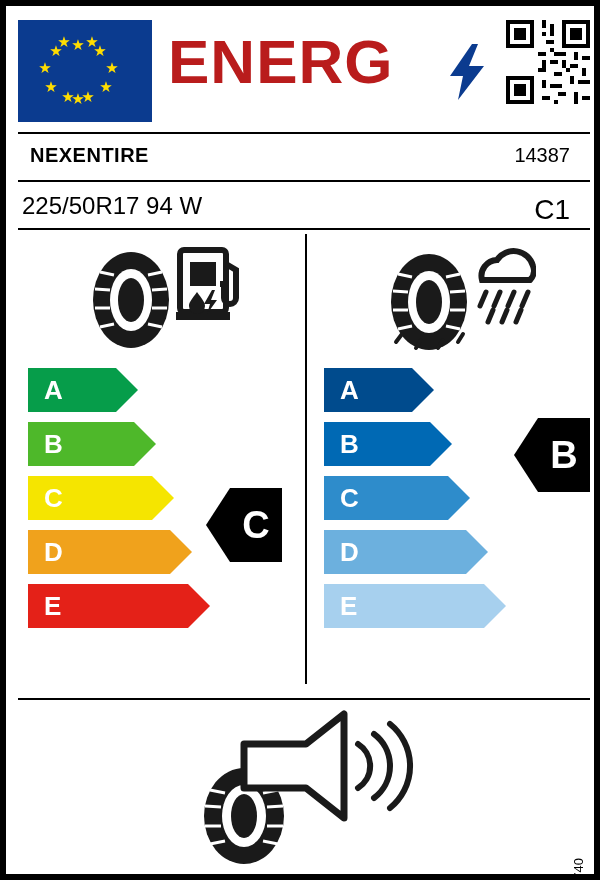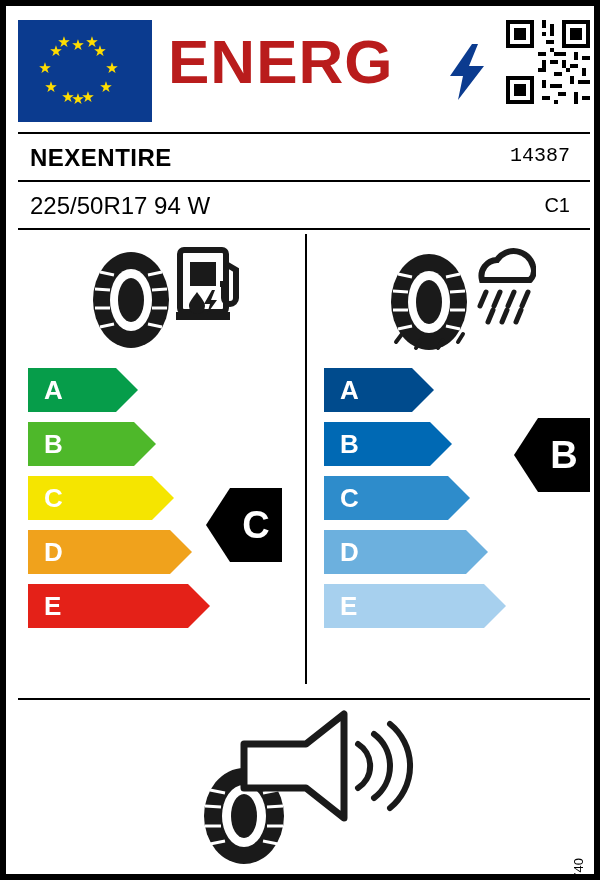--- a/index.html
+++ b/index.html
@@ -31,33 +31,33 @@
   }
   .qr{
     position:absolute;right:0;top:0;width:84px;height:84px;
   }
 
   .hr{position:absolute;background:#000;}
 
   
   .brand{
     position:absolute;left:24px;top:138px;
-    font-size:24px;font-weight:bold;letter-spacing:.5px;color:#000;
+    font-size:20px;font-weight:bold;letter-spacing:.5px;color:#000;
   }
   .code{
     position:absolute;right:24px;top:138px;
-    font-size:20px;color:#000;font-family:Liberation Mono, monospace;
+    font-size:20px;color:#000;
   }
   .size{
-    position:absolute;left:24px;top:186px;
+    position:absolute;left:16px;top:186px;
     font-size:24px;color:#000;
   }
   .cls{
     position:absolute;right:24px;top:188px;
-    font-size:20px;color:#000;margin-left:20px;
+    font-size:28px;color:#000;margin-left:20px;
   }
 
   
   .divider-v{
     position:absolute;left:299px;top:228px;width:2px;height:450px;background:#000;
   }
 
   .pic-fuel{position:absolute;left:78px;top:236px;width:160px;height:110px;}
   .pic-wet{position:absolute;left:370px;top:236px;width:160px;height:115px;}
 

